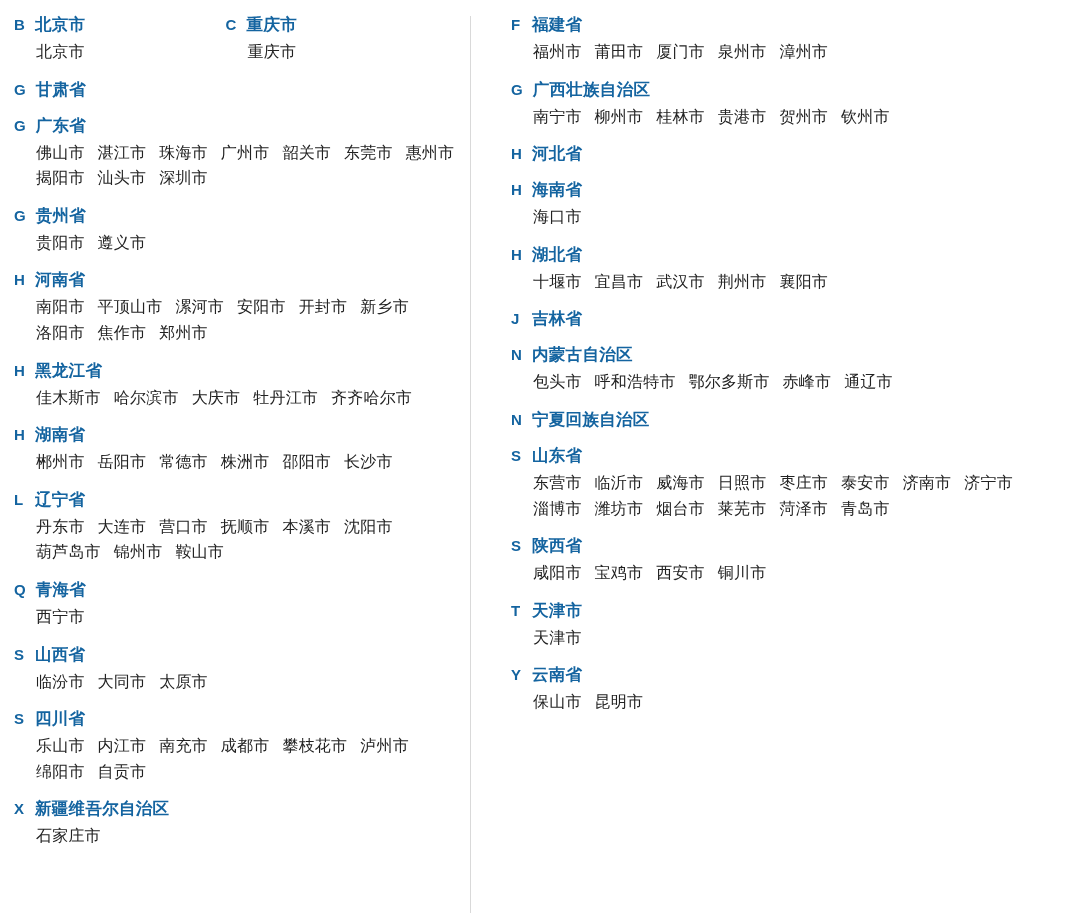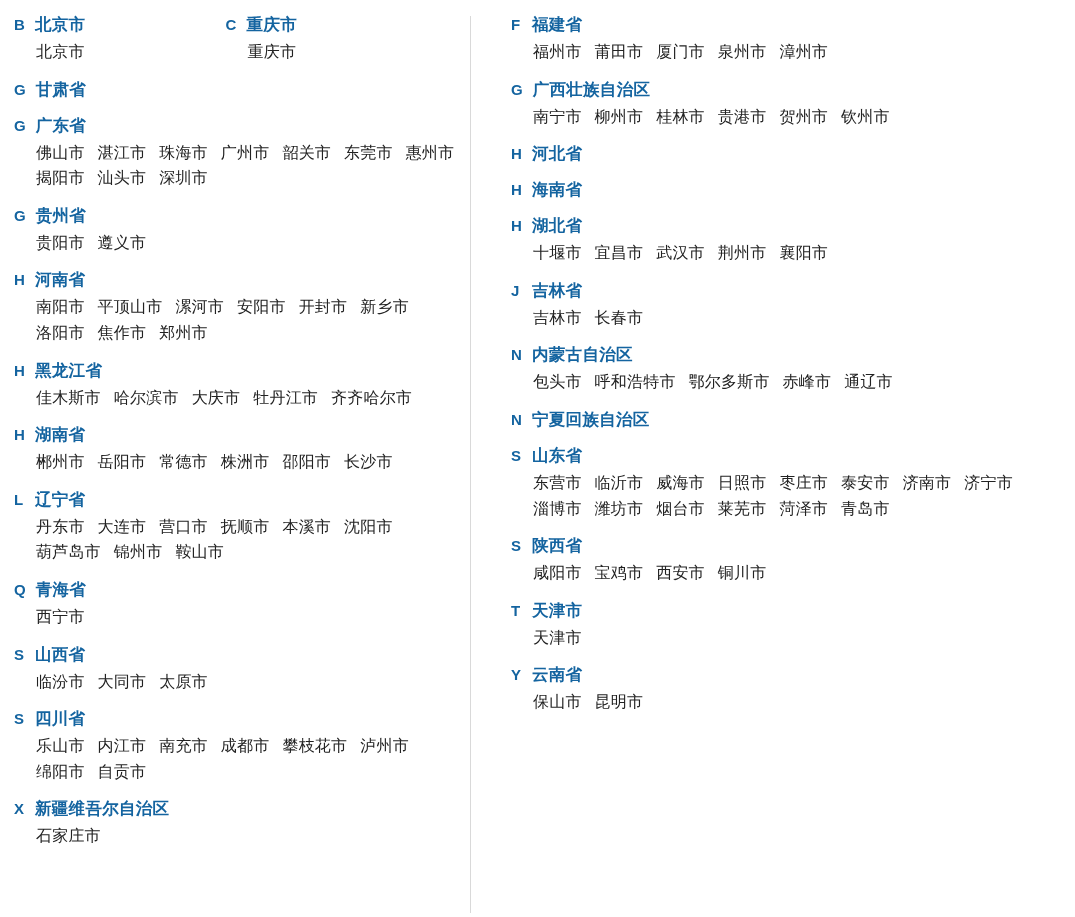--- a/index.html
+++ b/index.html
@@ -214,34 +214,34 @@
           <div class="group-head">
             <span class="letter">H</span>
             <span class="prov">河北省</span>
           </div>
         </div>
         <div class="group">
           <div class="group-head">
             <span class="letter">H</span>
             <span class="prov">海南省</span>
           </div>
+          <div class="cities"><span class="city">海口市</span></div>
         </div>
         <div class="group">
           <div class="group-head">
             <span class="letter">H</span>
             <span class="prov">湖北省</span>
           </div>
           <div class="cities"><span class="city">十堰市</span><span class="city">宜昌市</span><span class="city">武汉市</span><span class="city">荆州市</span><span class="city">襄阳市</span></div>
         </div>
         <div class="group">
           <div class="group-head">
             <span class="letter">J</span>
             <span class="prov">吉林省</span>
           </div>
-          <div class="cities"><span class="city">吉林市</span><span class="city">长春市</span></div>
         </div>
         <div class="group">
           <div class="group-head">
             <span class="letter">N</span>
             <span class="prov">内蒙古自治区</span>
           </div>
           <div class="cities"><span class="city">包头市</span><span class="city">呼和浩特市</span><span class="city">鄂尔多斯市</span><span class="city">赤峰市</span><span class="city">通辽市</span></div>
         </div>
         <div class="group">
           <div class="group-head">

